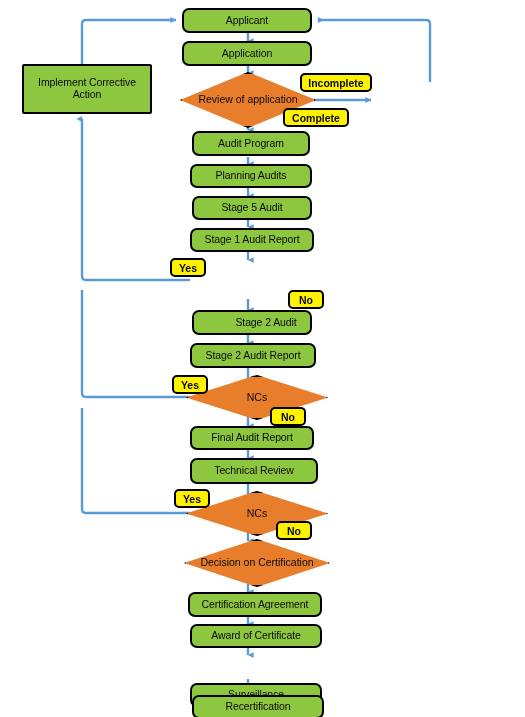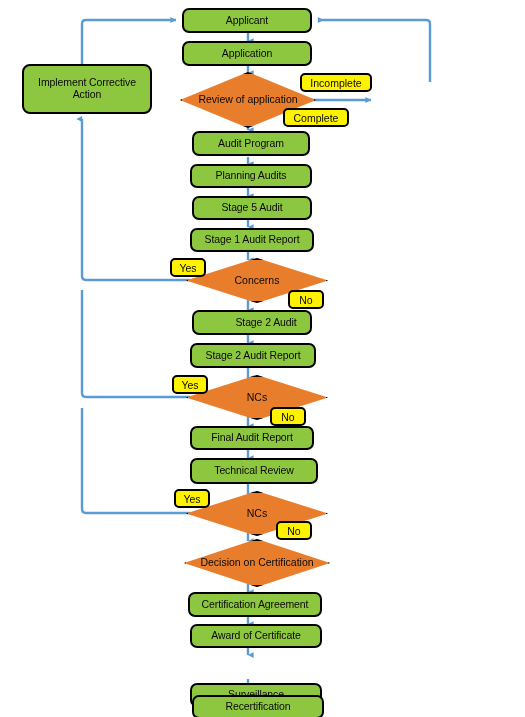--- a/index.html
+++ b/index.html
@@ -39,21 +39,21 @@
     z-index: 3;
   }
   .process {
     background: #8DC63F;
     border: 2.5px solid #000000;
     border-radius: 7px;
     font-size: 10.5px;
     letter-spacing: -0.1px;
   }
   .process.tall {
-    border-radius: 8px;
+    border-radius: 2px;
   }
   .decision {
     background: transparent;
     border: none;
     font-size: 10.5px;
   }
   .decision .dia {
     position: absolute;
     left: 0;
     top: 0;
@@ -71,21 +71,21 @@
     width: 86%;
     line-height: 1.1;
   }
   .tag {
     position: absolute;
     box-sizing: border-box;
     background: #FFF200;
     border: 2px solid #000000;
     border-radius: 5px;
     color: #0a0a0a;
-    font-weight: normal;
+    font-weight: bold;
     font-size: 10.5px;
     display: flex;
     align-items: center;
     justify-content: center;
     z-index: 5;
   }
 </style>
 </head>
 <body>
 
@@ -169,24 +169,20 @@
   </div>
 
   <div class="node process" style="left:192px; top:196px; width:120px; height:24px;">
     <span>Stage 5 Audit</span>
   </div>
 
   <div class="node process" style="left:190px; top:228px; width:124px; height:24px;">
     <span>Stage 1 Audit Report</span>
   </div>
 
-  <div class="node decision" style="left:186px; top:258px; width:142px; height:45px;">
-    <span class="dia"></span>
-    <span class="dlabel">Concerns</span>
-  </div>
 
   <div class="node process" style="left:192px; top:310px; width:120px; height:25px;padding-left:28px;">
     <span>Stage 2 Audit</span>
   </div>
 
   <div class="node process" style="left:190px; top:343px; width:126px; height:25px;">
     <span>Stage 2 Audit Report</span>
   </div>
 
   <div class="node decision" style="left:186px; top:375px; width:142px; height:45px;">

